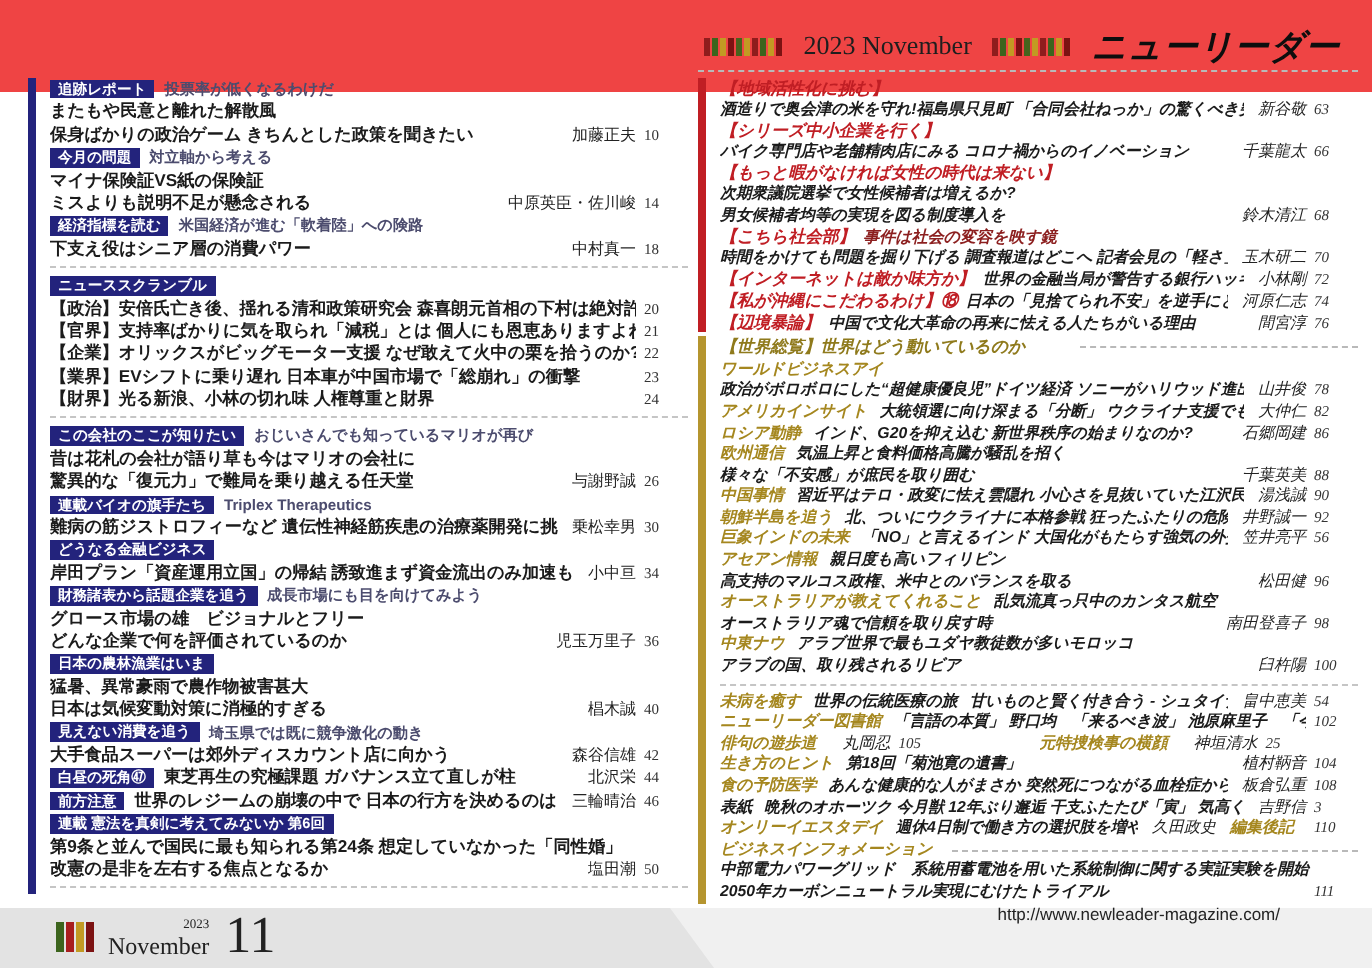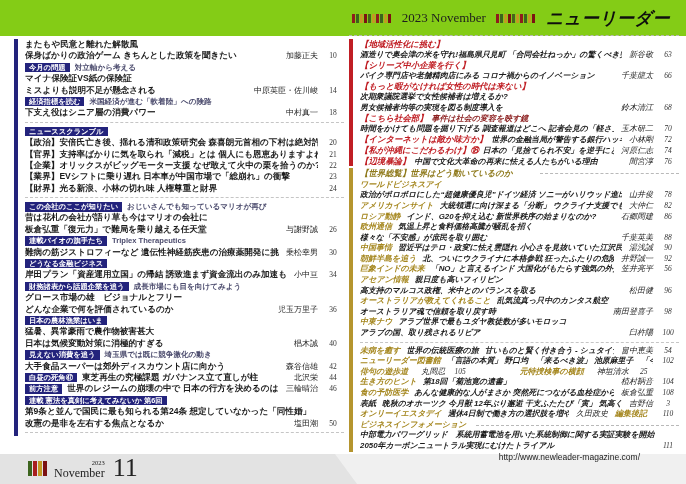--- a/index.html
+++ b/index.html
@@ -1,19 +1,19 @@
 <!DOCTYPE html>
 <html><head>
 <meta charset="utf-8">
 <style>
   html,body{margin:0;padding:0;}
   .page{position:relative;width:686px;height:484px;background:#fff;overflow:hidden;
         font-family:"Liberation Sans","DejaVu Sans",sans-serif;}
   
-  .band-top{position:absolute;left:0;top:0;width:686px;height:36px;background:#84cc16;
+  .band-top{position:absolute;left:0;top:0;width:686px;height:46px;background:#ef4444;
             display:flex;align-items:center;justify-content:flex-end;gap:10px;
             padding-right:16px;box-sizing:border-box;}
   .issue-date{font-family:"Liberation Serif","DejaVu Serif",serif;font-size:13px;color:#1e1e1e;}
   .logo{font-size:17px;font-weight:bold;font-style:italic;letter-spacing:.5px;color:#0e0e0e;}
   .hstripes{display:inline-flex;align-items:center;height:9px;}
   .stripe{width:3px;height:9px;margin-right:1px;display:inline-block;}
   
   .lc{position:absolute;left:14px;top:39px;width:330px;box-sizing:border-box;
       border-left:4px solid #23237c;padding-left:7px;}
   .rc{position:absolute;left:349px;top:35px;width:330px;box-sizing:border-box;
@@ -24,21 +24,21 @@
   .lc .row{height:11.4px;line-height:11.4px;}
   .rc .row{height:10.6px;line-height:10.6px;}
   .title{flex:1 1 auto;min-width:0;overflow:hidden;font-weight:bold;color:#1b1b1b;}
   .lc .title{font-size:8.6px;}
   .rc .title{font-size:7.9px;}
   .badge{flex:0 0 auto;background:#23237c;color:#fff;font-size:7.3px;font-weight:bold;
          padding:0 4px;margin-right:5px;align-self:center;line-height:9.5px;height:9.5px;}
   .note{flex:0 0 auto;font-size:7.6px;color:#4c4c6e;font-weight:bold;}
   .author{flex:0 0 auto;margin-left:7px;font-size:8px;color:#222;
           font-family:"Liberation Serif","DejaVu Serif",serif;}
-  .page-num{flex:0 0 22px;text-align:center;font-size:7.5px;color:#333;margin-left:4px;
+  .page-num{flex:0 0 22px;text-align:left;font-size:7.5px;color:#333;margin-left:4px;
             font-family:"Liberation Serif","DejaVu Serif",serif;}
   .rhead{flex:0 0 auto;font-size:8.4px;font-weight:bold;color:#c01e24;margin-right:4px;}
   .rsuffix{flex:0 0 auto;font-size:8px;font-weight:bold;color:#8c1f1f;margin-right:4px;}
   .gtag{flex:0 0 auto;font-size:8px;font-weight:bold;color:#a5871f;margin-right:6px;}
   .ptag{flex:0 0 auto;font-size:8px;font-weight:bold;color:#1b1b1b;margin-right:6px;}
   .extra{margin-left:7px;}
   .fill{flex:1 1 auto;border-bottom:1px dashed #b9b9b9;align-self:center;height:0;margin-left:4px;}
   .divider{border-top:1px dashed #c5c5c5;margin:3px 0;}
   .world-row{margin:2px 0 1px;gap:23px;}
   .wh{flex:0 0 auto;font-size:8.4px;font-weight:bold;color:#8f7a1c;}
@@ -86,20 +86,24 @@
         <span class="stripe" style="background: rgb(143, 29, 29);"></span>
         <span class="stripe" style="background: rgb(60, 100, 29);"></span>
         <span class="stripe" style="background: rgb(194, 154, 35);"></span>
         <span class="stripe" style="background: rgb(124, 18, 18);"></span>
       </span>
     <span class="logo">ニューリーダー</span>
   </div>
 
   <div class="lc" id="left-items">
       <div class="row">
+        <span class="badge">追跡レポート</span>
+        <span class="note">投票率が低くなるわけだ</span>
+      </div>
+      <div class="row">
         <span class="title">またもや民意と離れた解散風</span>
       </div>
       <div class="row">
         <span class="title">保身ばかりの政治ゲーム きちんとした政策を聞きたい</span>
         <span class="author">加藤正夫</span>
         <span class="page-num">10</span>
       </div>
       <div class="row">
         <span class="badge">今月の問題</span>
         <span class="note">対立軸から考える</span>
@@ -147,21 +151,21 @@
       </div>
       <div class="divider"></div>
       <div class="row">
         <span class="badge">この会社のここが知りたい</span>
         <span class="note">おじいさんでも知っているマリオが再び</span>
       </div>
       <div class="row">
         <span class="title">昔は花札の会社が語り草も今はマリオの会社に</span>
       </div>
       <div class="row">
-        <span class="title">板倉弘重「復元力」で難局を乗り越える任天堂</span>
+        <span class="title">驚異的な「復元力」で難局を乗り越える任天堂</span>
         <span class="author">与謝野誠</span>
         <span class="page-num">26</span>
       </div>
       <div class="row">
         <span class="badge">連載バイオの旗手たち</span>
         <span class="note">Triplex Therapeutics</span>
       </div>
       <div class="row">
         <span class="title">難病の筋ジストロフィーなど 遺伝性神経筋疾患の治療薬開発に挑む</span>
         <span class="author">乗松幸男</span>

